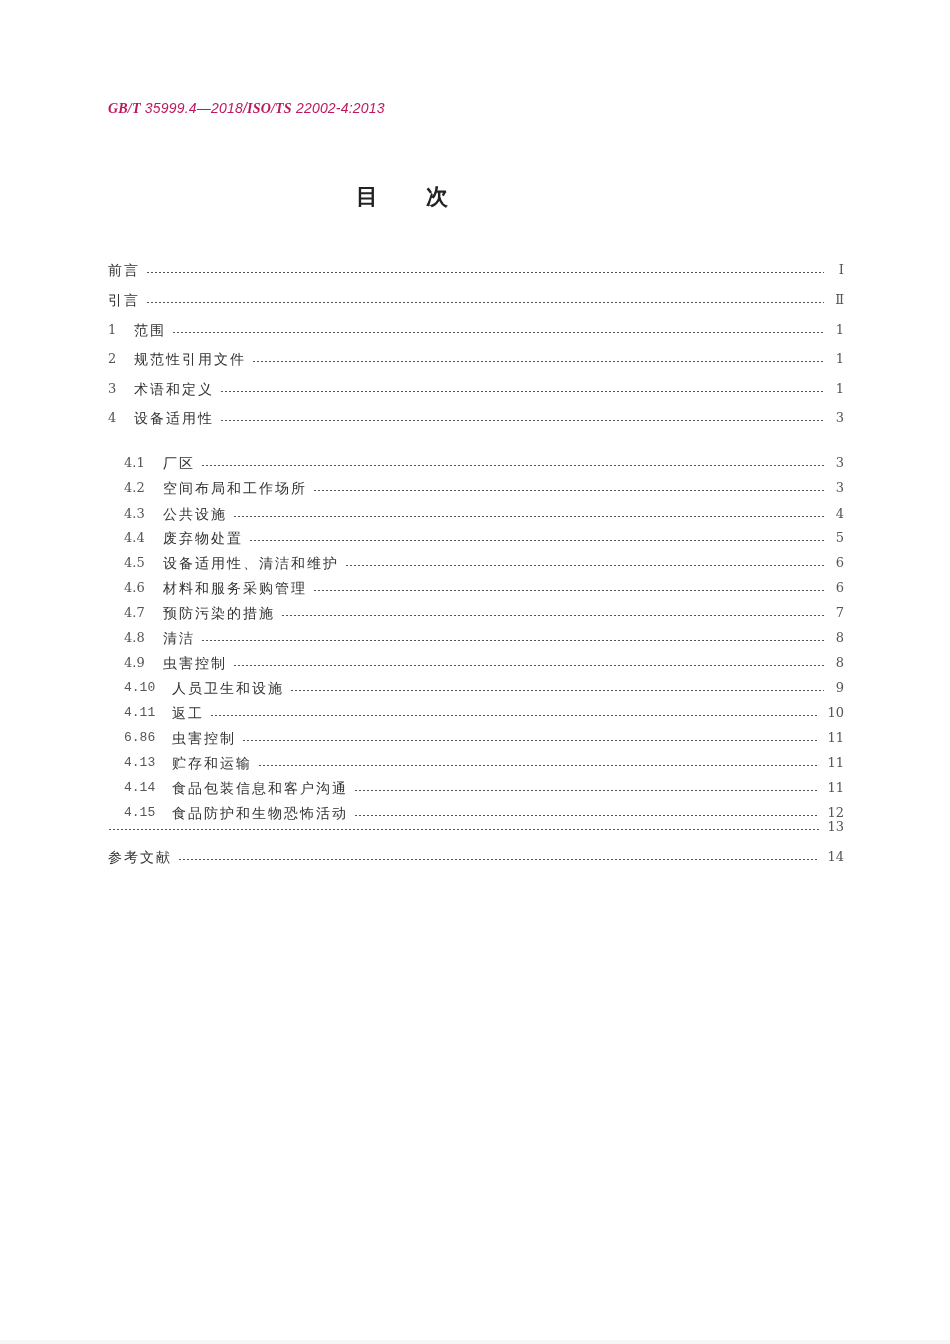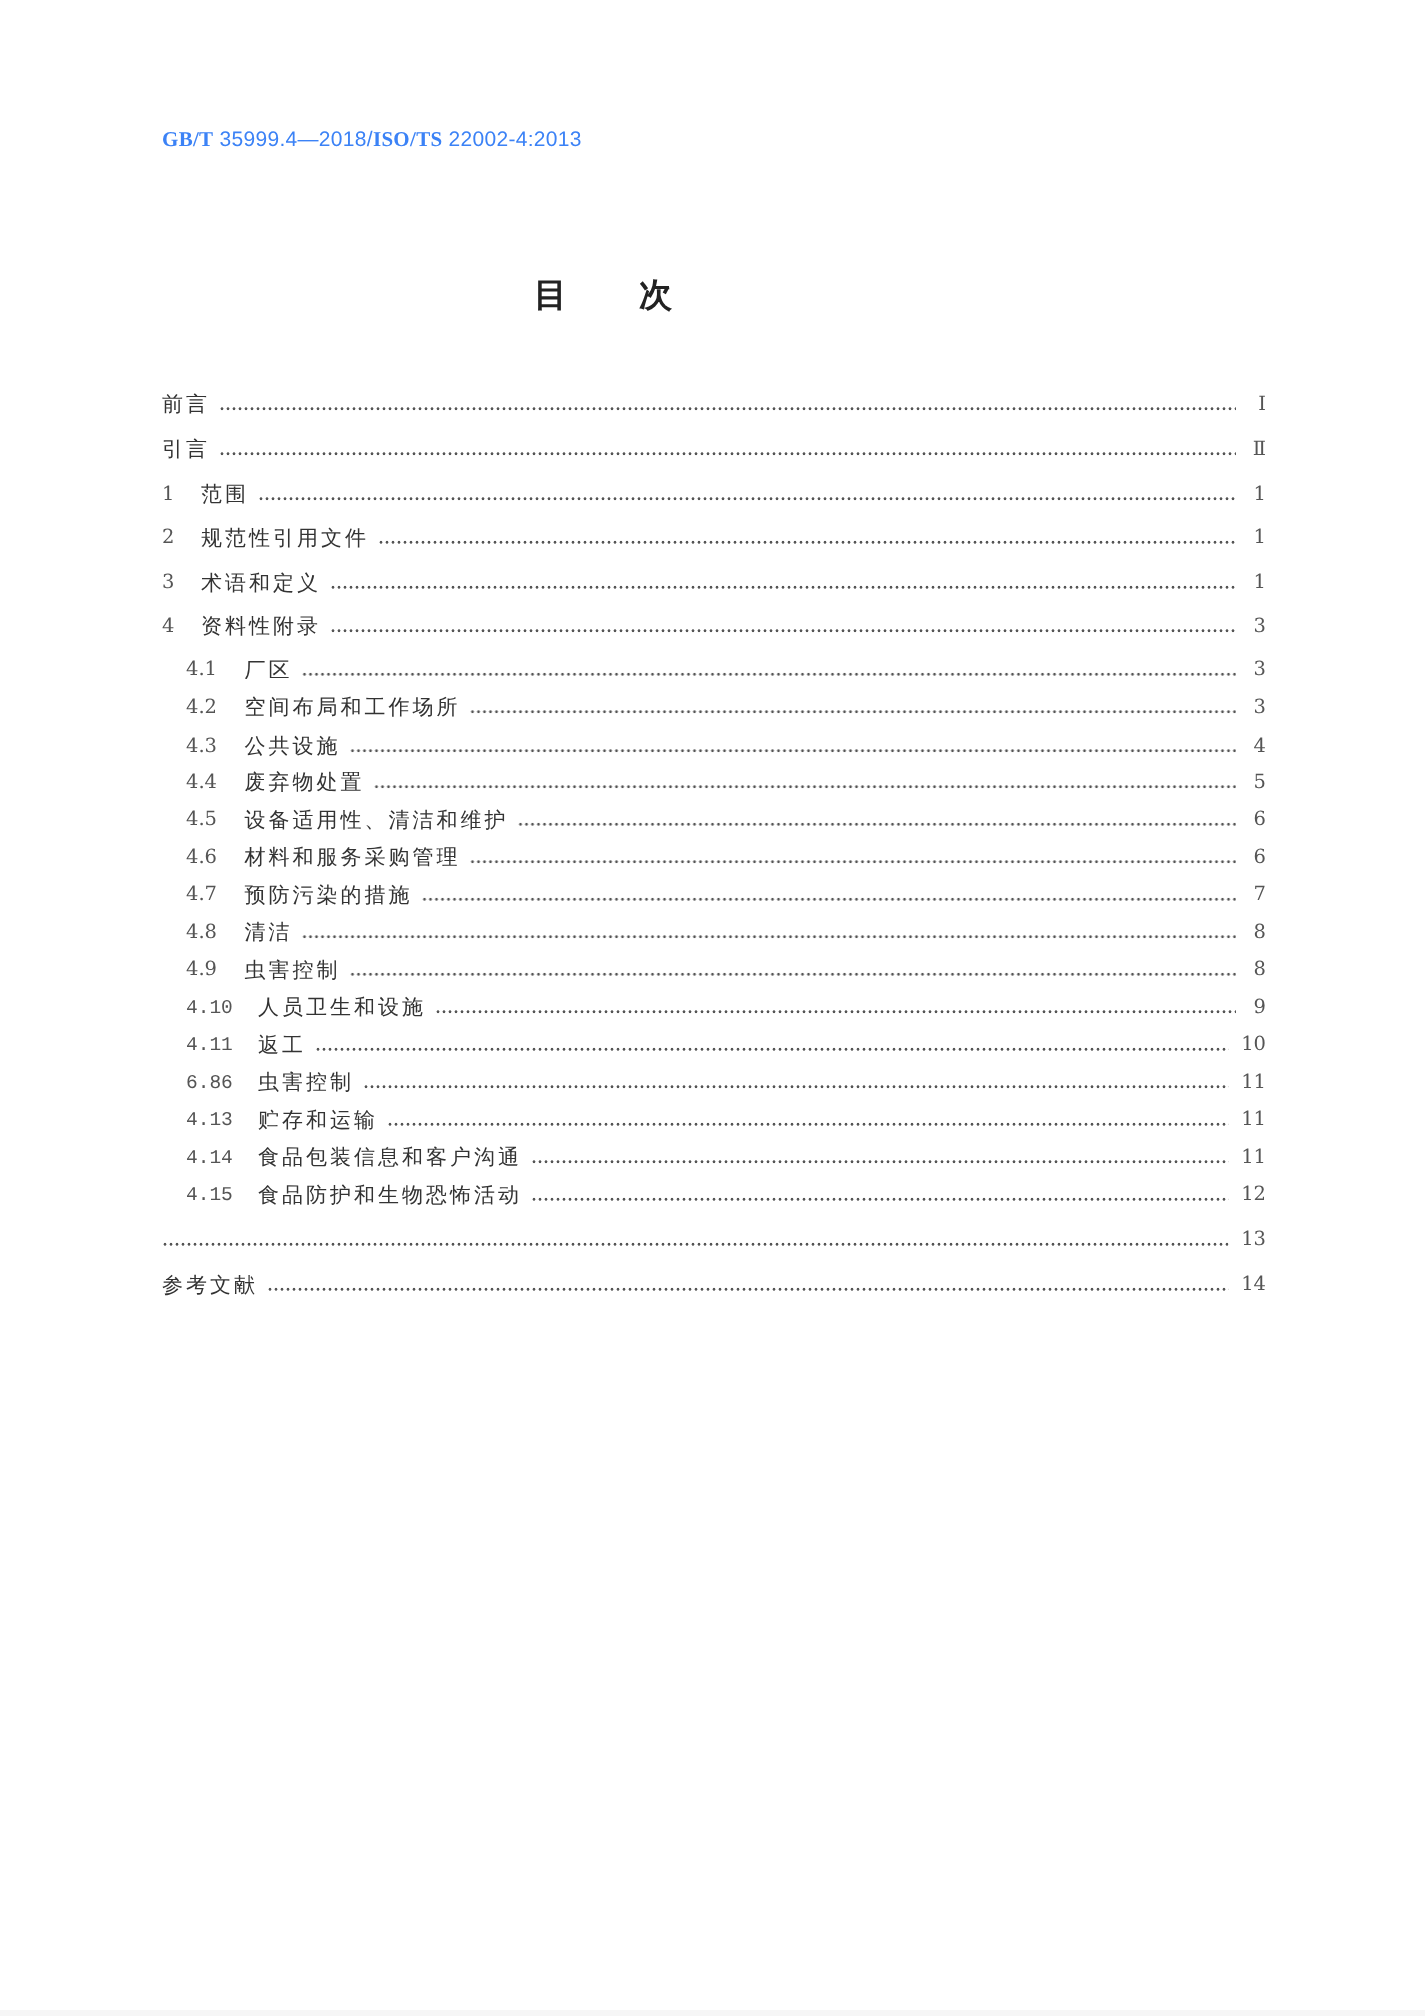--- a/index.html
+++ b/index.html
@@ -17,26 +17,27 @@
     }
     .page-footer-strip {
       position: absolute;
       left: 0; right: 0; bottom: 0;
       height: 4px;
       background: #f6f6f6;
     }
     .std-header {
       position: absolute;
       left: 108px;
-      top: 84px;
+      top: 100px;
       font-family: "Liberation Sans", "DejaVu Sans", sans-serif;
       font-size: 14px;
-      color: #3b82f6;
+      color: #be185d;
       letter-spacing: 0.2px;
       white-space: nowrap;
+      font-style: italic;
     }
     .std-header b {
       font-family: "Liberation Serif", "DejaVu Serif", serif;
       font-weight: bold;
     }
     .toc-title {
       position: absolute;
       left: 0;
       width: 804px;
       top: 182px;
@@ -58,21 +59,21 @@
       position: absolute;
       left: 0;
       width: 736px;
       height: 20px;
       display: flex;
       align-items: center;
       font-size: 14px;
       line-height: 20px;
       white-space: nowrap;
     }
-    .toc-row.sub { left: 16px; width: 720px; }
+    .toc-row.sub { left: 16px; width: 720px; margin-top: 16px; }
     .toc-num {
       display: inline-block;
       color: #555555;
       font-family: "DejaVu Serif", "Liberation Serif", serif;
       font-size: 13px;
     }
     .toc-row.top .toc-num { width: 26px; }
     .toc-row.sub .toc-num { width: 39px; }
     .toc-row.sub.wide .toc-num { width: 48px; font-family: Liberation Mono, monospace; }
     .toc-label {
@@ -134,21 +135,21 @@
     <span class="toc-page">1</span>
   </div>
   <div class="toc-row top" style="top:119px">
     <span class="toc-num">3</span>
     <span class="toc-label">术语和定义</span>
     <span class="toc-leader"></span>
     <span class="toc-page">1</span>
   </div>
   <div class="toc-row top" style="top:148px">
     <span class="toc-num">4</span>
-    <span class="toc-label">资料性附录</span>
+    <span class="toc-label">设备适用性</span>
     <span class="toc-leader"></span>
     <span class="toc-page">3</span>
   </div>
 
   <div class="toc-row sub" style="top:177px">
     <span class="toc-num">4.1</span>
     <span class="toc-label">厂区</span>
     <span class="toc-leader"></span>
     <span class="toc-page">3</span>
   </div>

